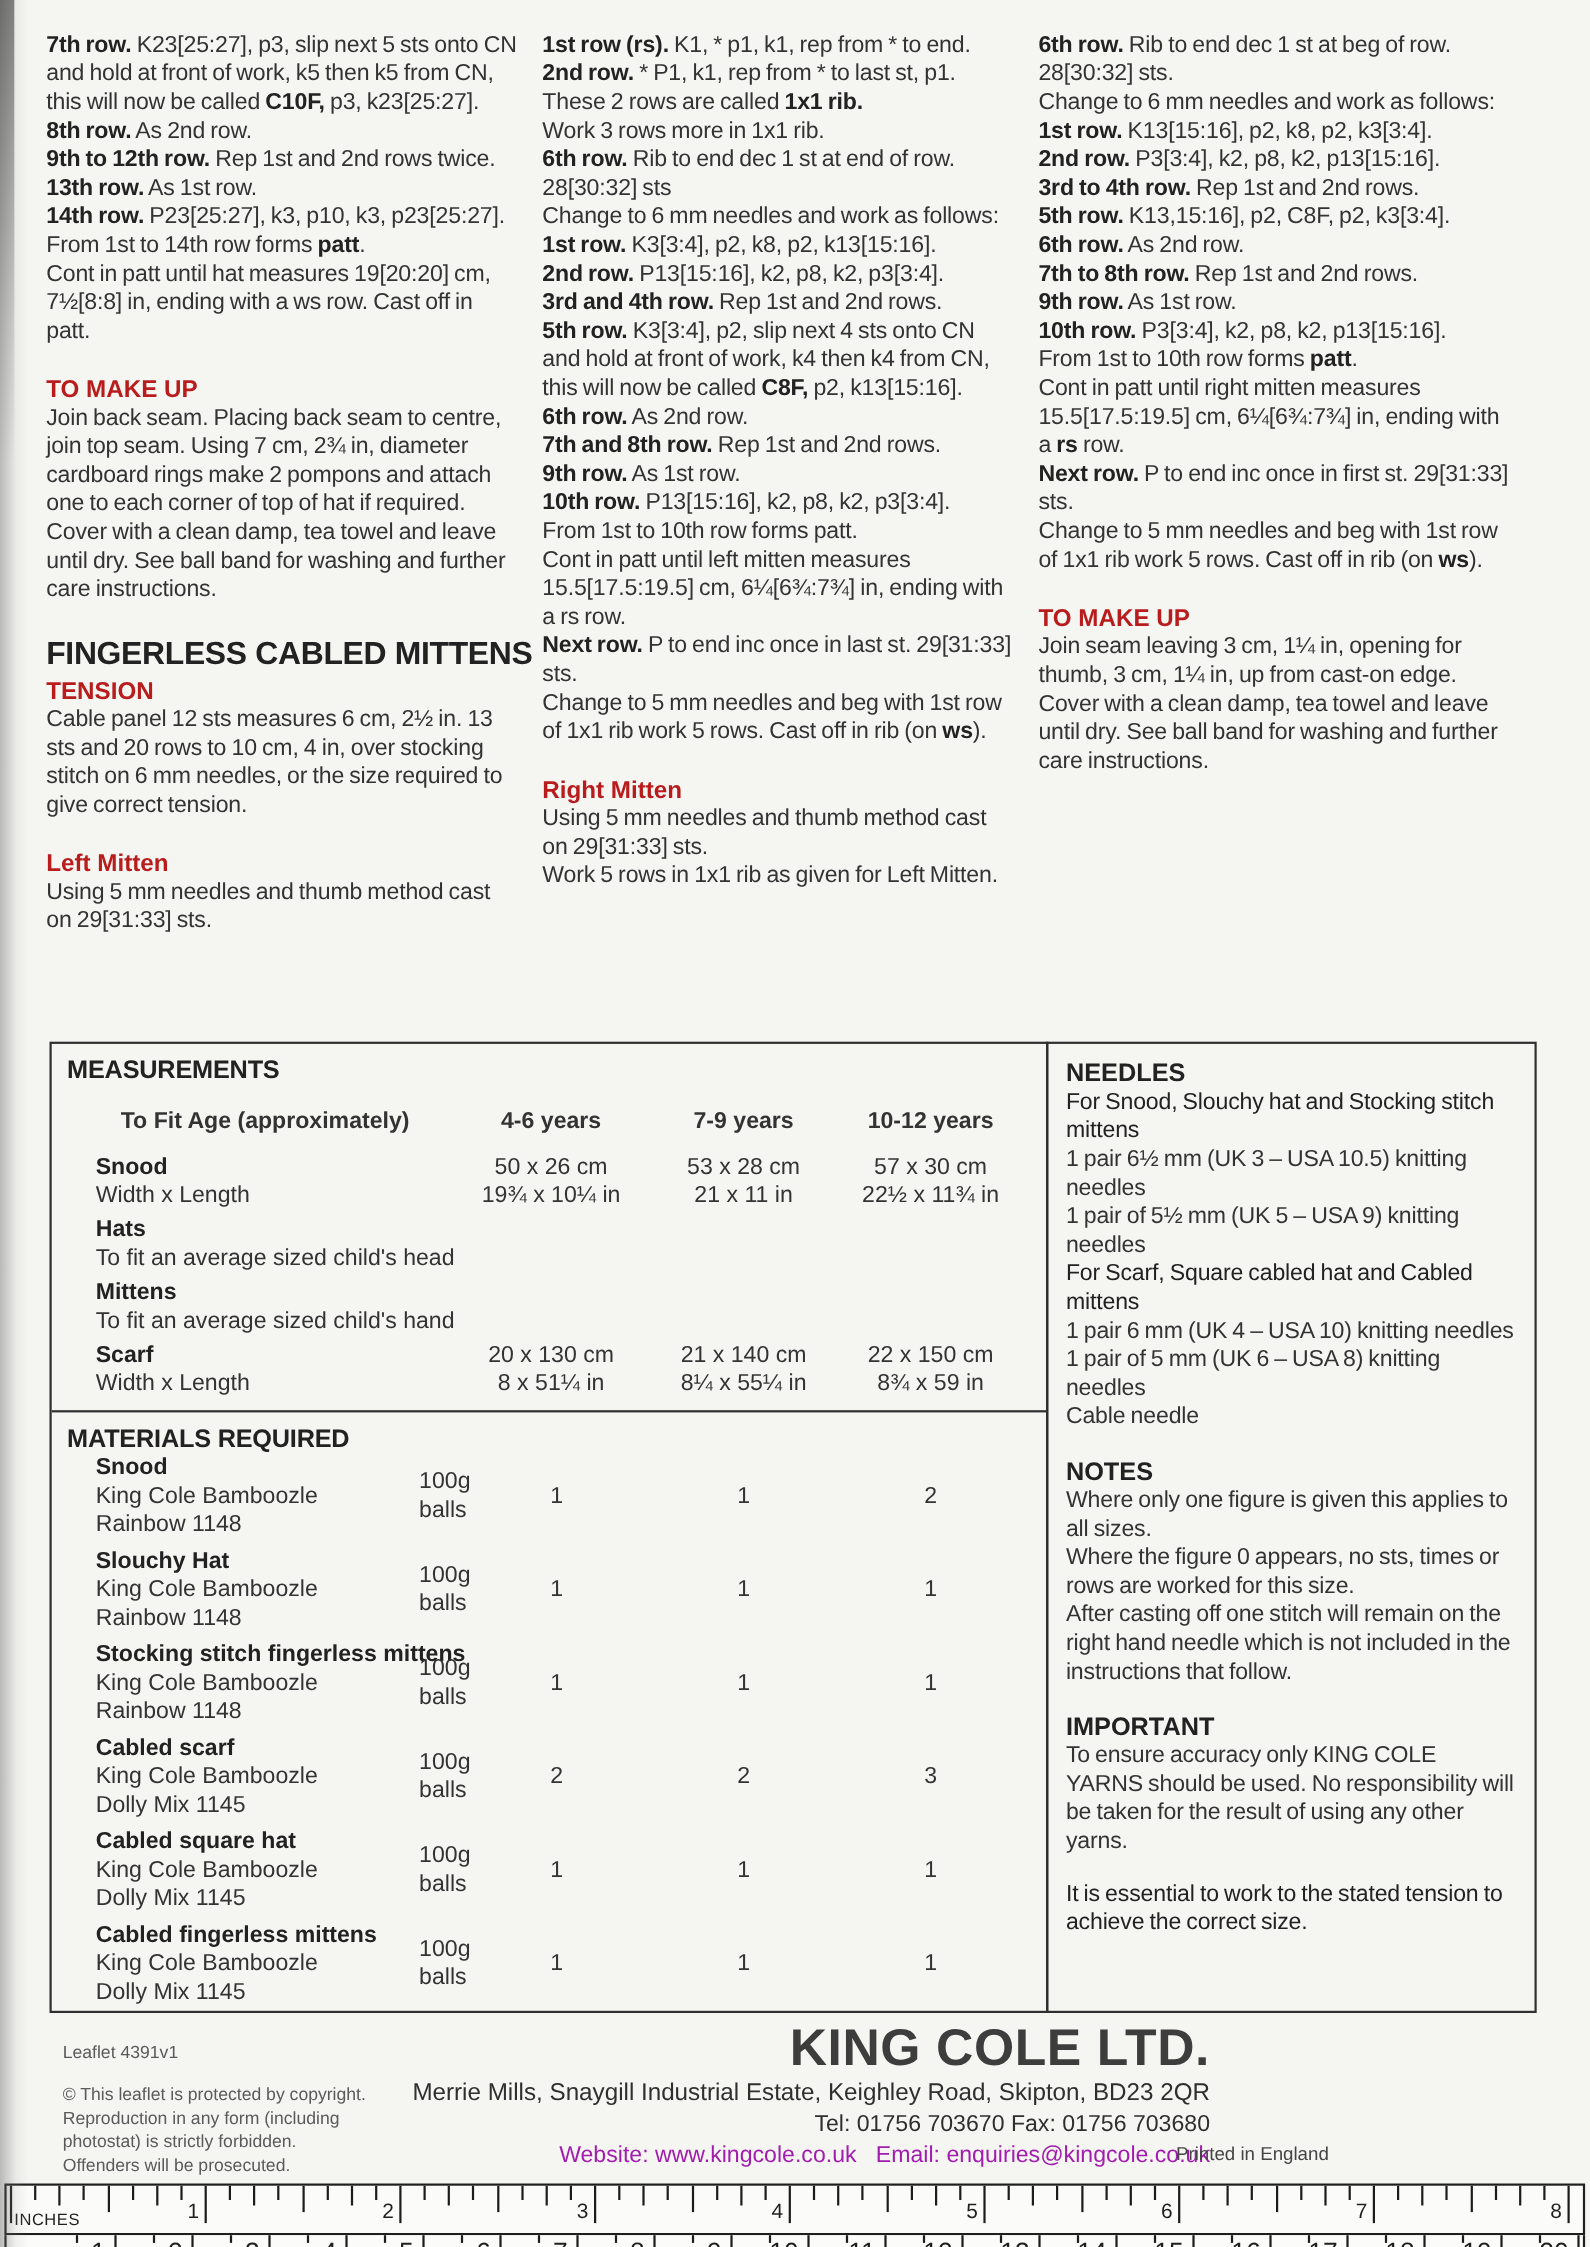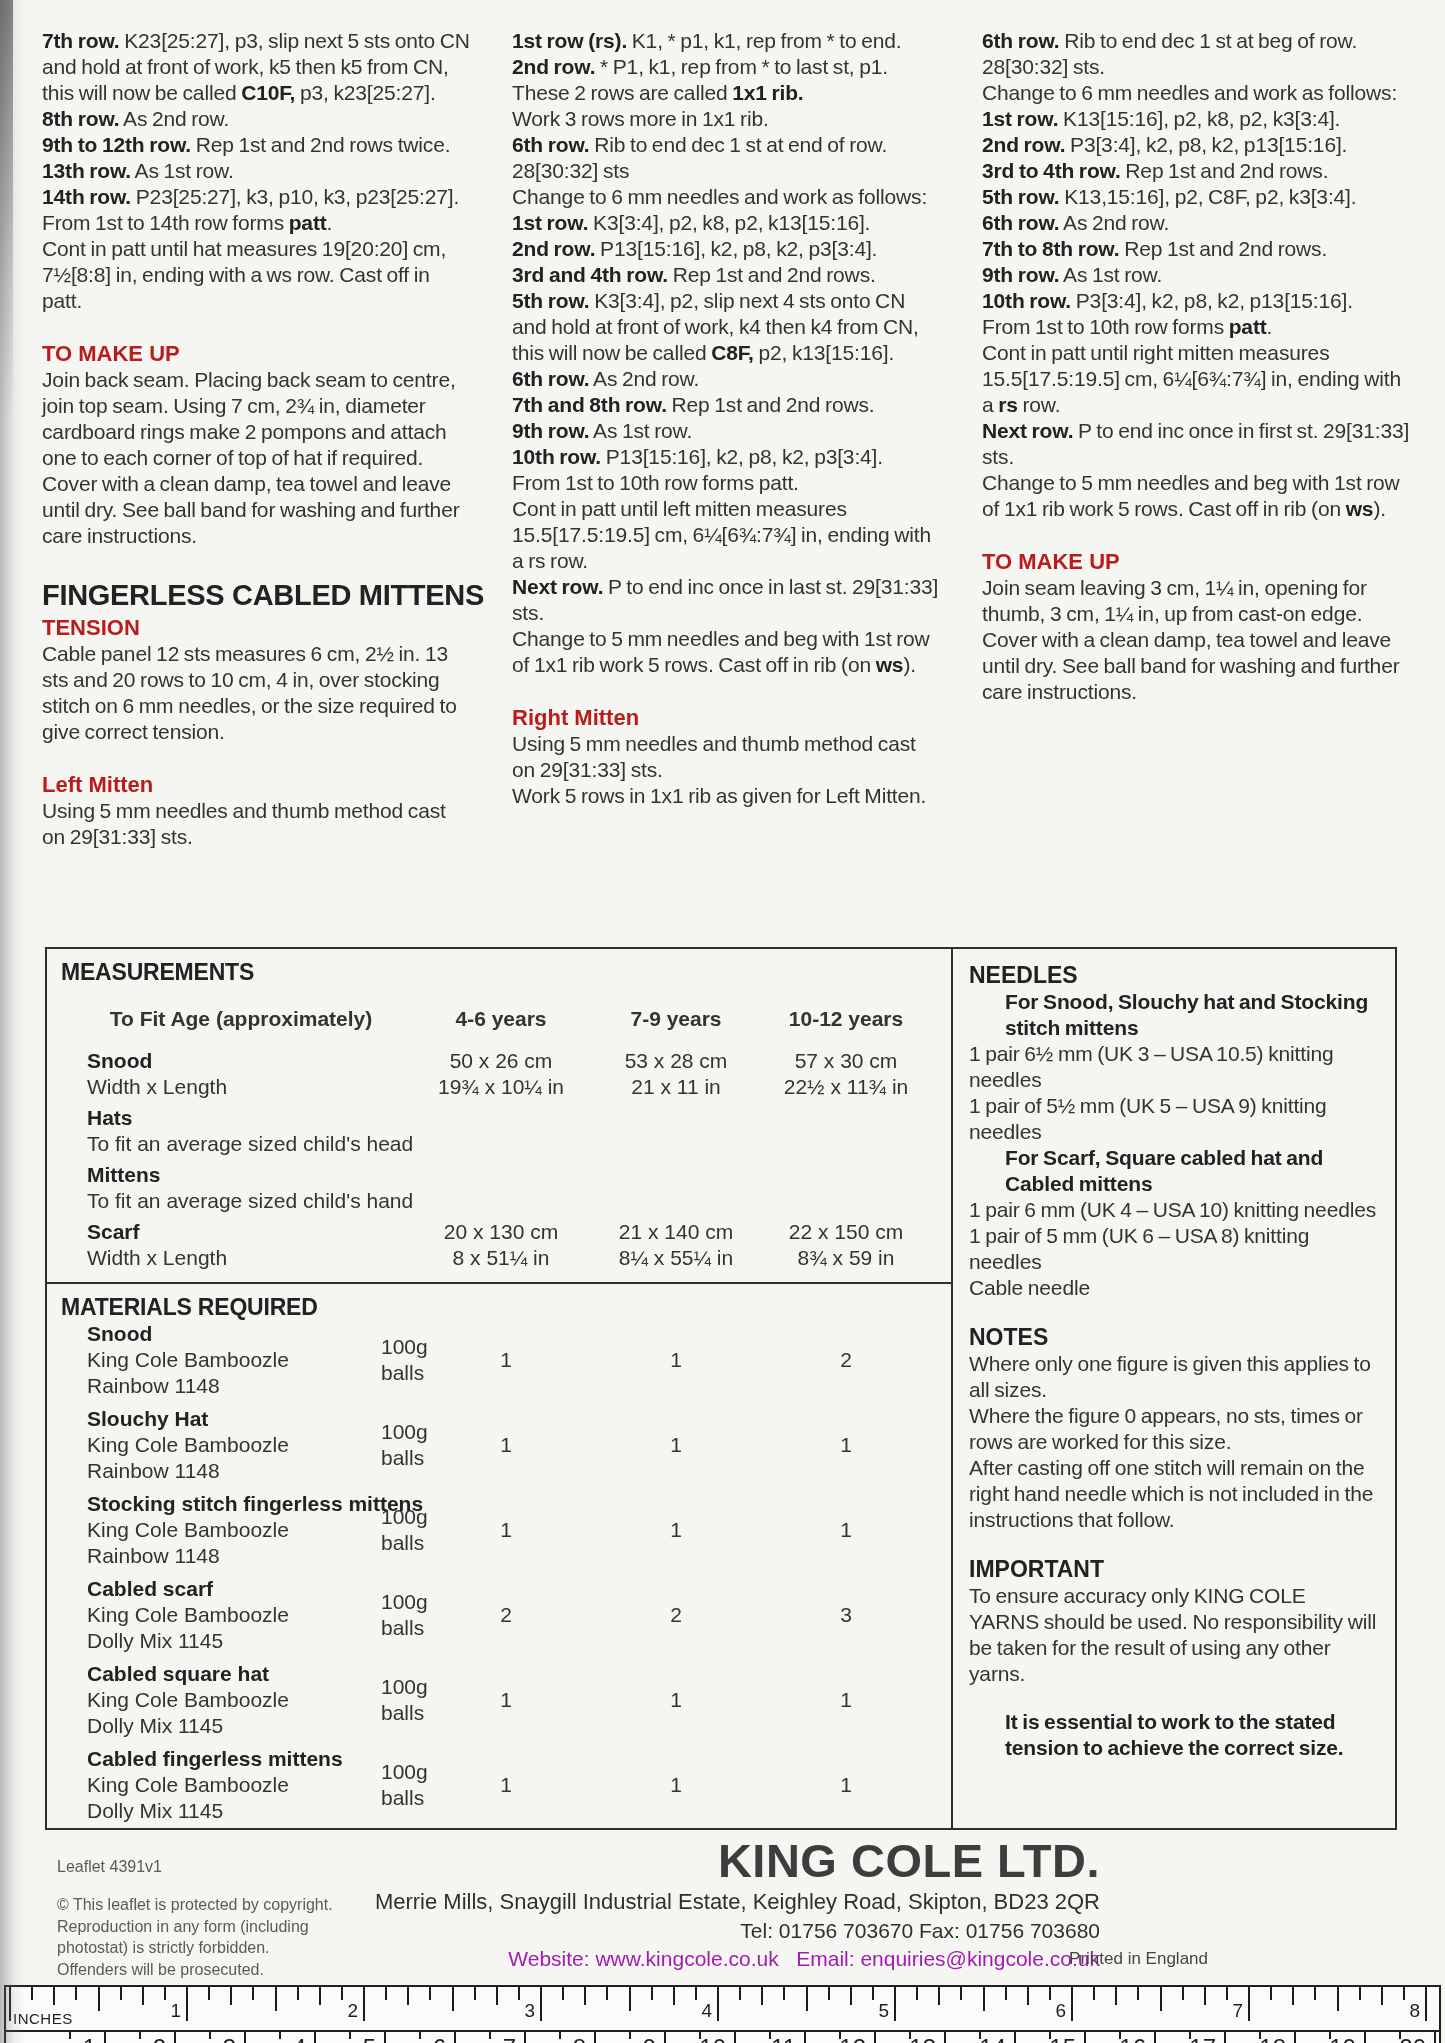--- a/index.html
+++ b/index.html
@@ -7,21 +7,21 @@
     width:1445px;height:2043px;position:relative;overflow:hidden;
     background:#f5f5f2;color:#333;
     font-family:"Liberation Sans", sans-serif;
   }
   .scan-edge{position:absolute;left:0;top:0;width:26px;height:100%;
     background:linear-gradient(to right, rgba(95,95,95,.40), rgba(150,150,150,.12) 55%, transparent);
     pointer-events:none;z-index:5;}
   .scan-edge::before{content:"";position:absolute;left:0;top:0;width:13px;height:420px;
     background:linear-gradient(to bottom, rgba(45,45,45,.55), rgba(90,90,90,.18) 70%, transparent);}
   
-  .columns{position:absolute;left:42px;top:28px;display:flex;gap:40px;}
+  .columns{position:absolute;left:42px;top:28px;display:flex;gap:21px;}
   .col{width:430px;}
   .body-p{font-size:21px;line-height:26px;margin:0;letter-spacing:-0.15px;word-spacing:-1px;}
   .bold{font-weight:bold;color:#222;}
   .h1{font-size:29px;font-weight:bold;color:#222;margin-top:30px;white-space:nowrap;letter-spacing:-0.3px;}
   .h2{font-size:22px;font-weight:bold;color:#b91c1c;margin-top:26px;line-height:27px;}
   .h2.tight{margin-top:2px;}
   
   .boxes{position:absolute;left:45px;top:947px;height:883px;display:flex;}
   .box{background:transparent;border:2px solid #2f2f2f;box-sizing:border-box;height:883px;}
   .measbox{width:908px;}
@@ -35,21 +35,21 @@
   .mhead .agehead{text-align:center;}
   .c-label{padding-left:26px;}
   .rowname{font-weight:bold;color:#222;white-space:nowrap;}
   .rowsub{white-space:nowrap;}
   .matrow{display:grid;grid-template-columns:320px 90px 70px 270px 70px;font-size:21px;line-height:26px;margin-bottom:7px;}
   .matrow .unit{padding-top:13px;}
   .matrow .q{text-align:center;padding-top:26px;}
   
   .nh3{font-size:23px;font-weight:bold;color:#222;line-height:28px;}
   .np{font-size:21px;line-height:26px;letter-spacing:-0.15px;word-spacing:-1px;}
-  .npb{font-weight:bold;color:#222;margin-left:36px;}
+  .npb{font-weight:normal;color:#222;}
   .gap-top{margin-top:22px;}
   
   .footer{position:absolute;left:0;top:1830px;width:1265px;height:155px;}
   .leaflet{position:absolute;left:57px;top:28px;font-size:16px;color:#5a5a5a;}
   .copyright{position:absolute;left:57px;top:64px;font-size:16px;line-height:1.35;color:#5a5a5a;white-space:pre-line;}
   .companyblock{position:absolute;left:250px;width:850px;top:6px;text-align:right;}
   .company{font-size:47px;font-weight:bold;color:#3d3d3d;letter-spacing:0.5px;line-height:1.05;}
   .addr{font-size:22px;color:#2f2f2f;margin-top:4px;}
   .tel{font-size:21px;color:#2f2f2f;margin-top:4px;}
   .web{font-size:21px;color:#a21caf;margin-top:4px;white-space:pre;}

